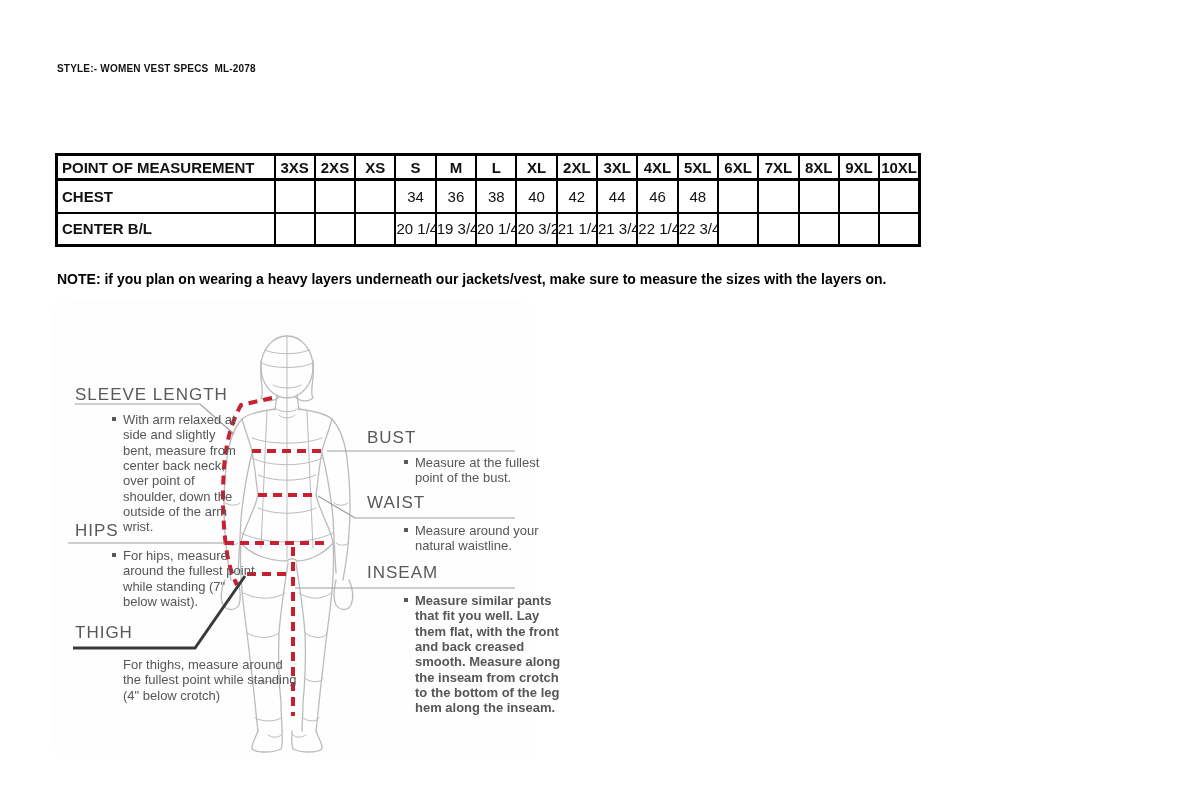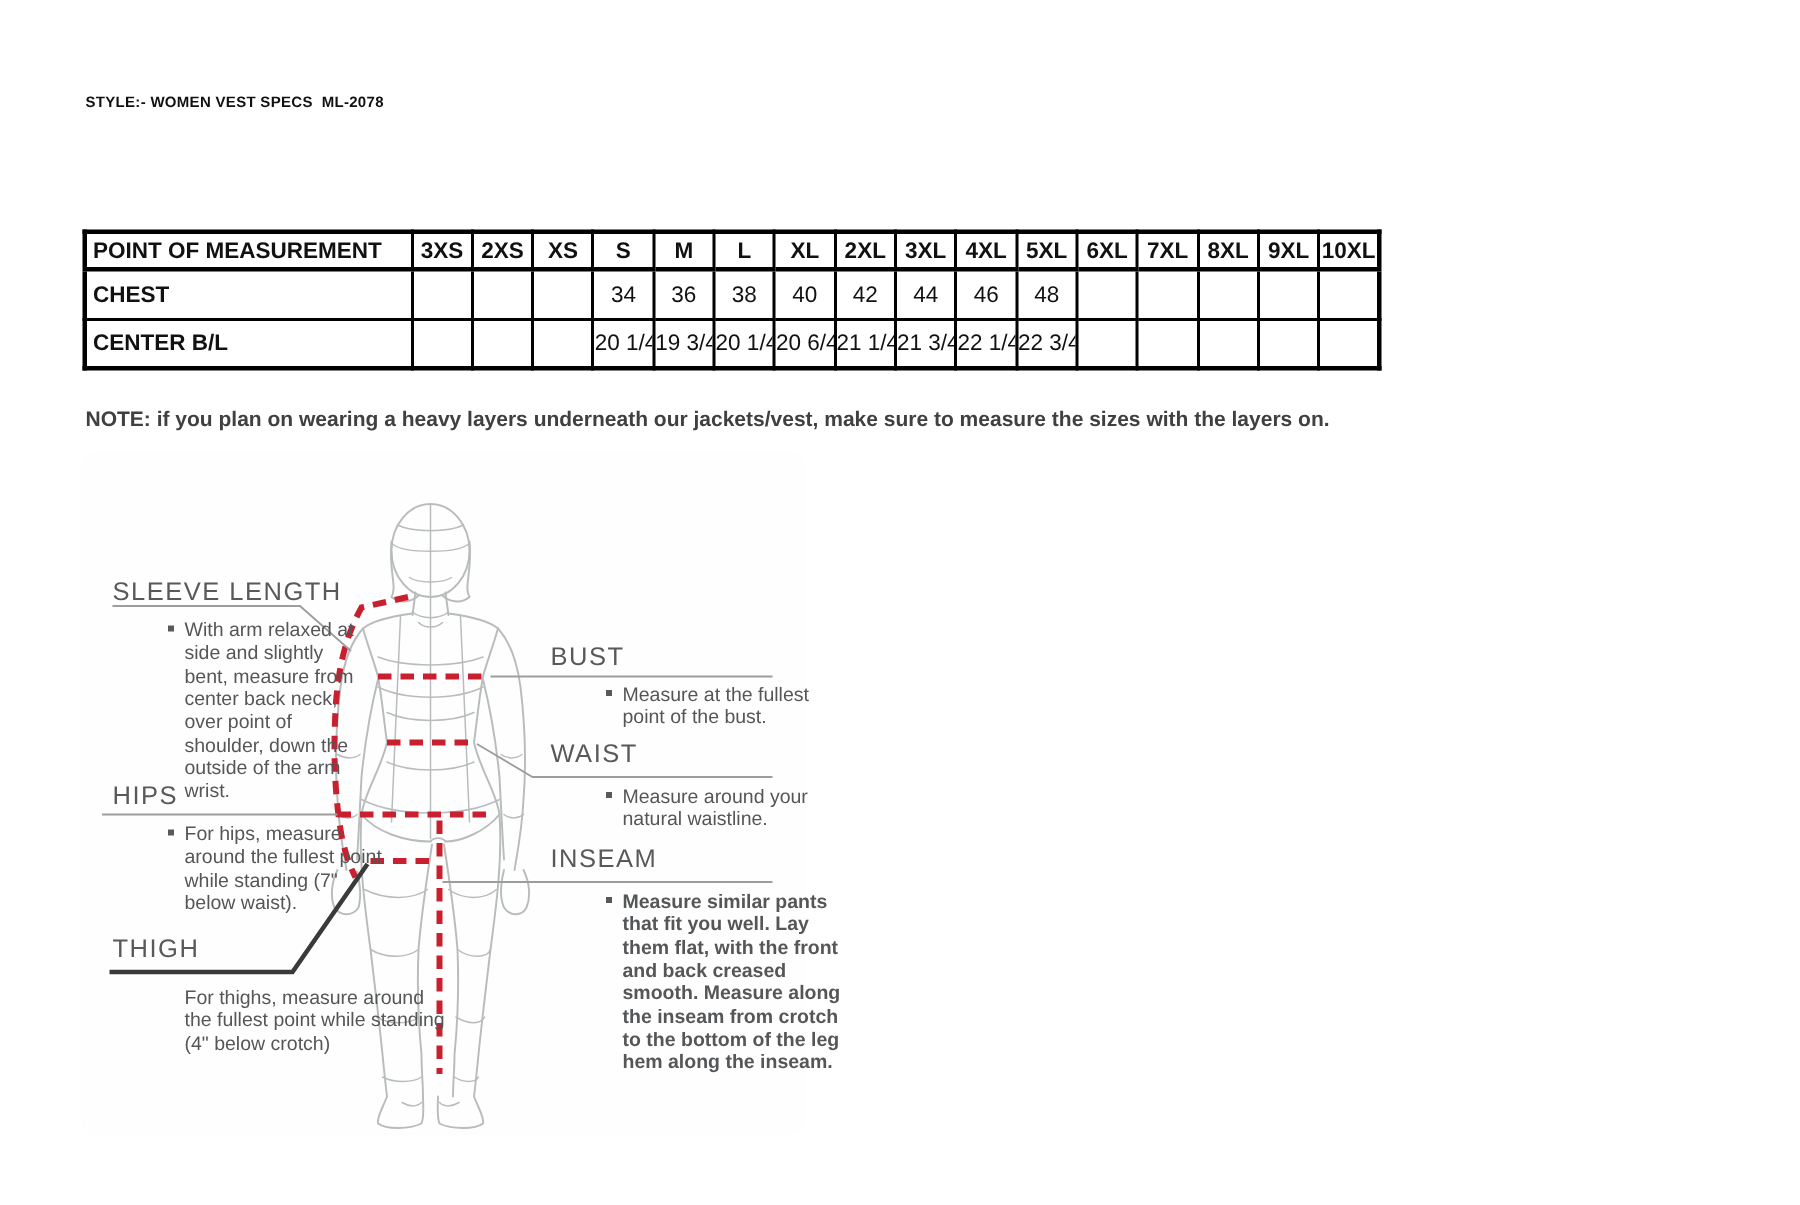--- a/index.html
+++ b/index.html
@@ -8,21 +8,21 @@
   .page {
     position:relative; width:1200px; height:803px; background:#fff; overflow:hidden;
   }
   
   .title {
     position:absolute; left:57px; top:63px;
     font-size:10px; font-weight:700; color:#111; letter-spacing:.2px; white-space:pre;
   }
   .note {
     position:absolute; left:57px; top:271px;
-    font-size:14px; font-weight:700; color:#404040; white-space:pre;
+    font-size:14px; font-weight:700; color:#000000; white-space:pre;
   }
   
   table.size-chart {
     position:absolute; left:55px; top:153px; width:866px;
     border-collapse:collapse; table-layout:fixed;
     border:3px solid var(--table-border);
     font-size:15px; color:#111;
   }
   table.size-chart th, table.size-chart td {
     border:2px solid var(--table-border);
@@ -128,21 +128,21 @@
           <td></td>
         </tr>
         <tr>
           <th class="rowlabel">CENTER B/L</th>
           <td></td>
           <td></td>
           <td></td>
           <td>20 1/4</td>
           <td>19 3/4</td>
           <td>20 1/4</td>
-          <td>20 6/4</td>
+          <td>20 3/2</td>
           <td>21 1/4</td>
           <td>21 3/4</td>
           <td>22 1/4</td>
           <td>22 3/4</td>
           <td></td>
           <td></td>
           <td></td>
           <td></td>
           <td></td>
         </tr>

